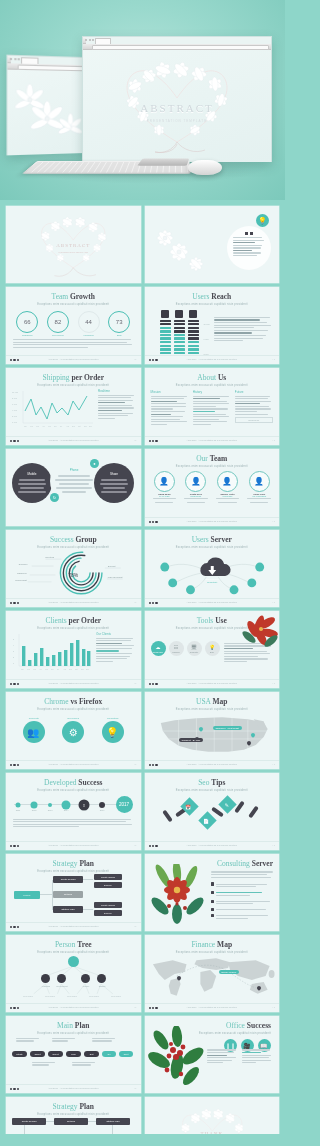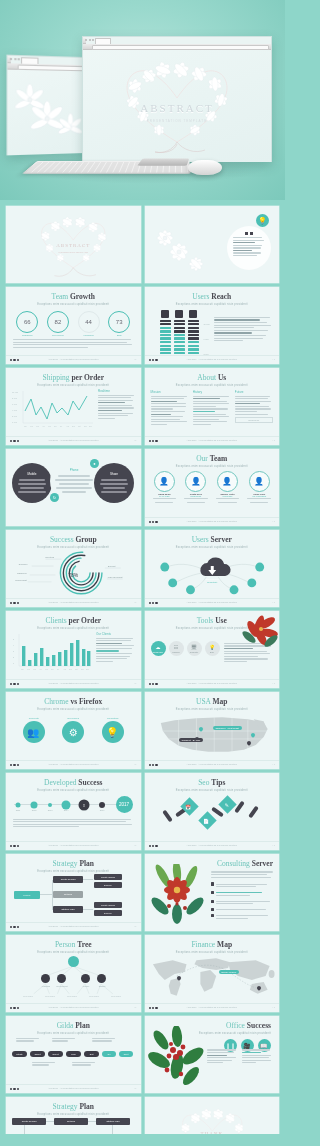--- a/index.html
+++ b/index.html
@@ -1267,21 +1267,21 @@
             <i></i>
             <i></i>
             <i></i>
           </span>
         <span class="ftext">April 2016  -  All presentation as a wonderful direction</span>
         <span class="pg">/ 1</span>
       </div>
     </div>
 
     <div class="slide">
-      <div class="s-title"><span>Gilda </span><b>Plan</b></div>
+      <div class="s-title"><span>Main </span><b>Plan</b></div>
       <div class="s-sub">Exceptions enim excusacuti cupiditati nisin providentt</div>
       <div class="wp">
         <div style="position:absolute;left:10px;top:2px;width:26px">
             <div class="lorem" style="width:90%"></div>
             <div class="lorem" style="width:70%"></div>
           </div>
         <div style="position:absolute;left:46px;top:2px;width:26px">
             <div class="lorem" style="width:90%"></div>
             <div class="lorem" style="width:60%"></div>
           </div>

